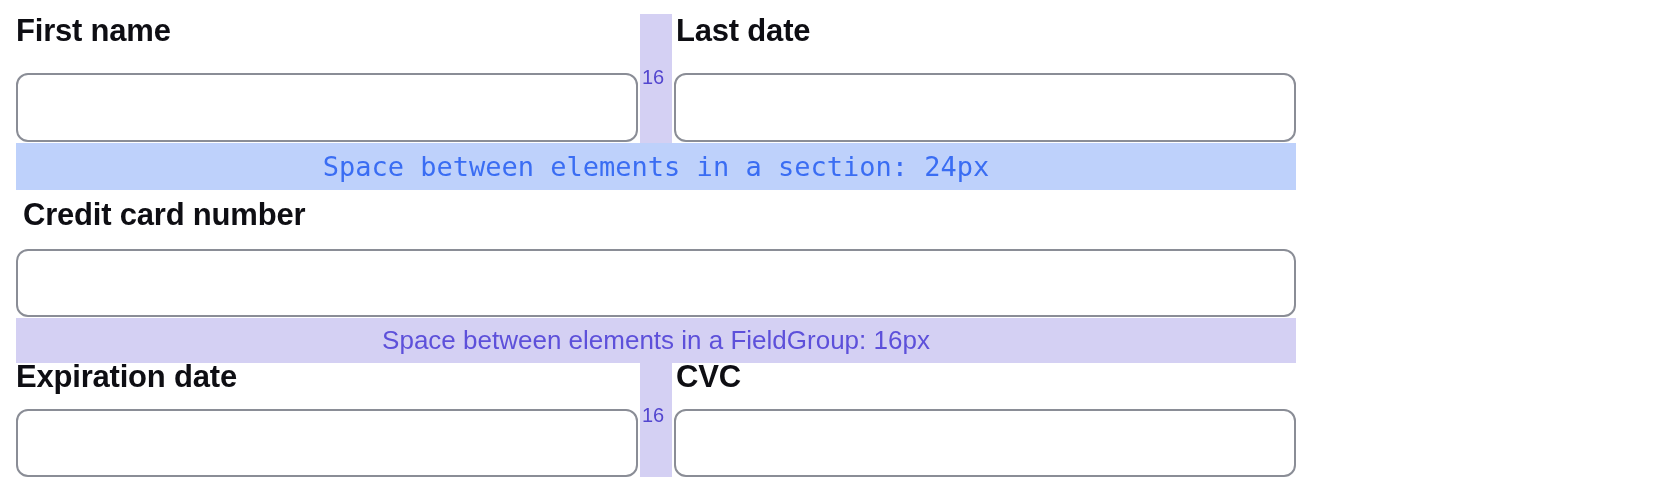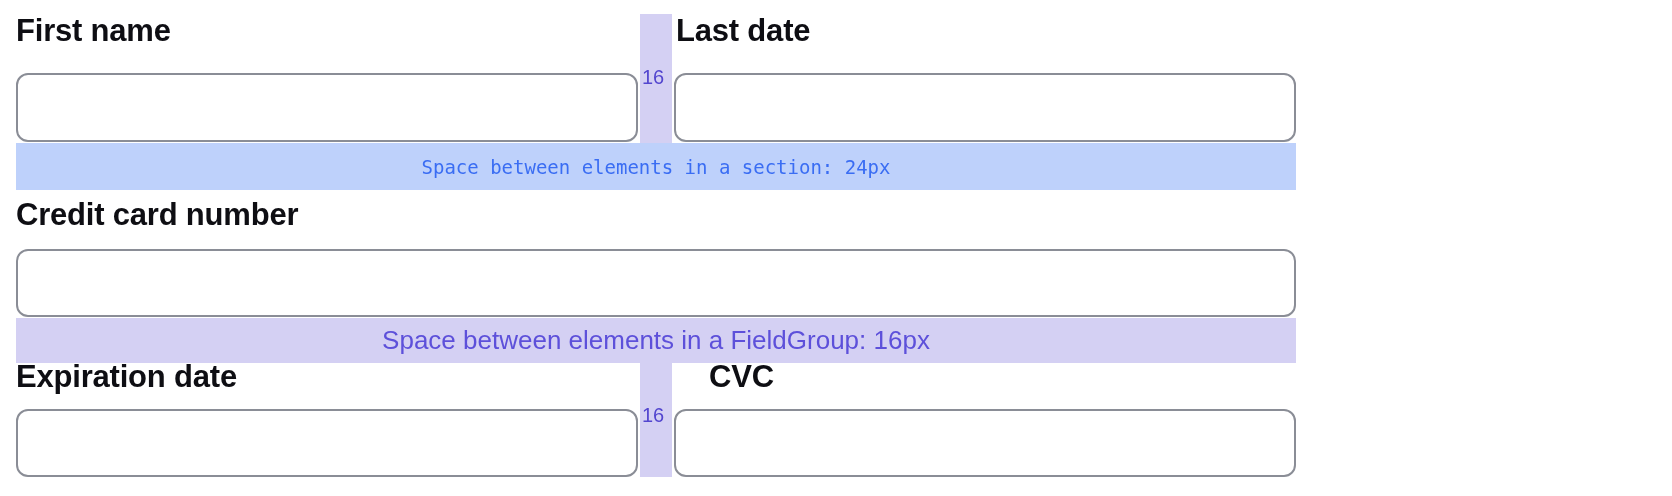--- a/index.html
+++ b/index.html
@@ -52,41 +52,41 @@
     align-items: center;
     justify-content: center;
     white-space: nowrap;
   }
   .band-section {
     top: 143px;
     height: 47px;
     background: #bed1fb;
     color: #3a6df3;
     font-family: "DejaVu Sans Mono", "Liberation Mono", monospace;
-    font-size: 19px;
+    font-size: 27px;
   }
   .band-fieldgroup {
     top: 318px;
     height: 45px;
     background: #d4d0f3;
     color: #5d50da;
     font-family: "Liberation Sans", sans-serif;
     font-size: 26px;
     font-weight: 500;
   }
   .strip-top    { left: 640px; top: 14px;  height: 129px; }
   .strip-bottom { left: 640px; top: 351px; height: 126px; }
   .gap-num-top    { left: 642px; top: 62px; }
   .gap-num-bottom { left: 642px; top: 400px; }
 
   .label-first { left: 16px;  top: 12px; }
   .label-last  { left: 676px; top: 12px; }
-  .label-card  { left: 16px;  top: 196px; }
+  .label-card  { left: 23px;  top: 196px; }
   .label-exp   { left: 16px;  top: 358px; }
-  .label-cvc   { left: 676px; top: 358px; margin-left: 33px; }
+  .label-cvc   { left: 676px; top: 358px; }
 
   .input-first { left: 16px;  top: 73px;  width: 622px;  height: 69px; }
   .input-last  { left: 674px; top: 73px;  width: 622px;  height: 69px; }
   .input-card  { left: 16px;  top: 249px; width: 1280px; height: 68px; }
   .input-exp   { left: 16px;  top: 409px; width: 622px;  height: 68px; }
   .input-cvc   { left: 674px; top: 409px; width: 622px;  height: 68px; }
 </style>
 </head>
 <body>
 

